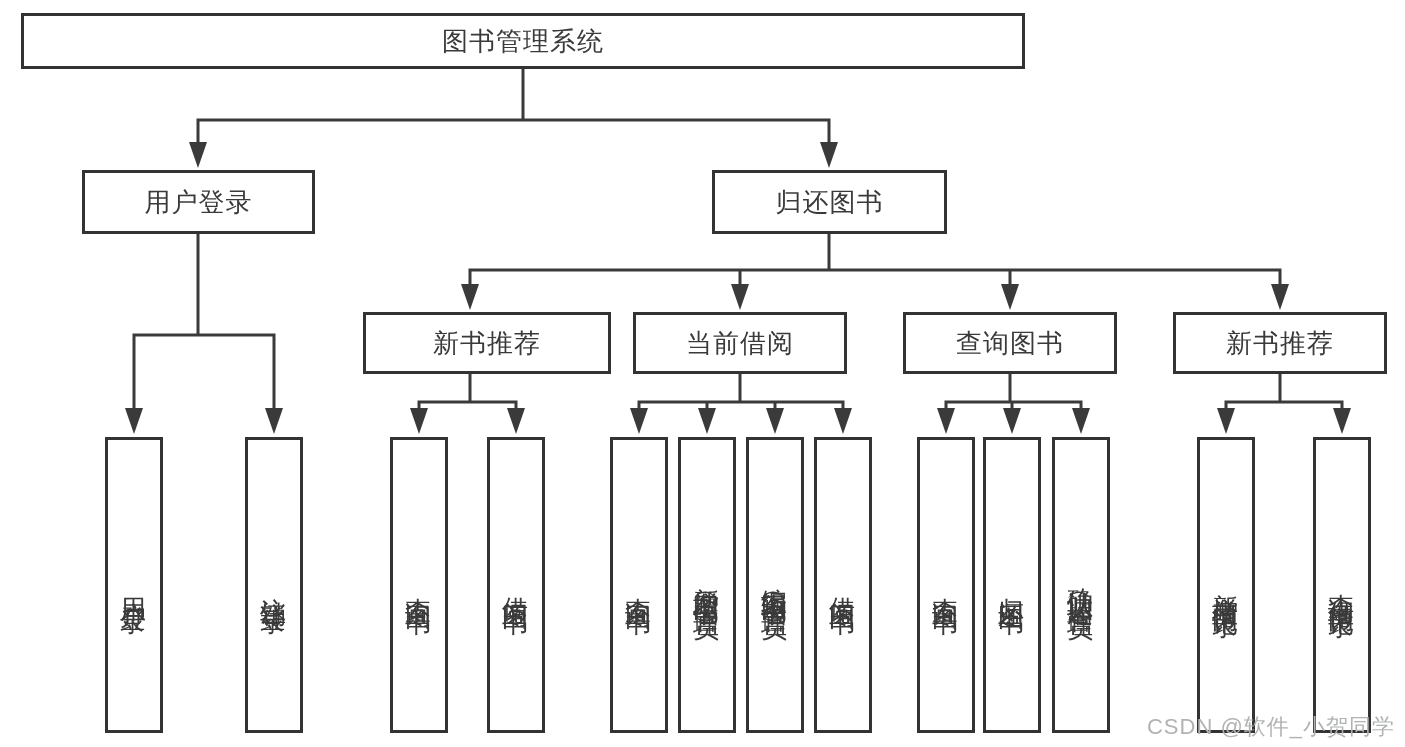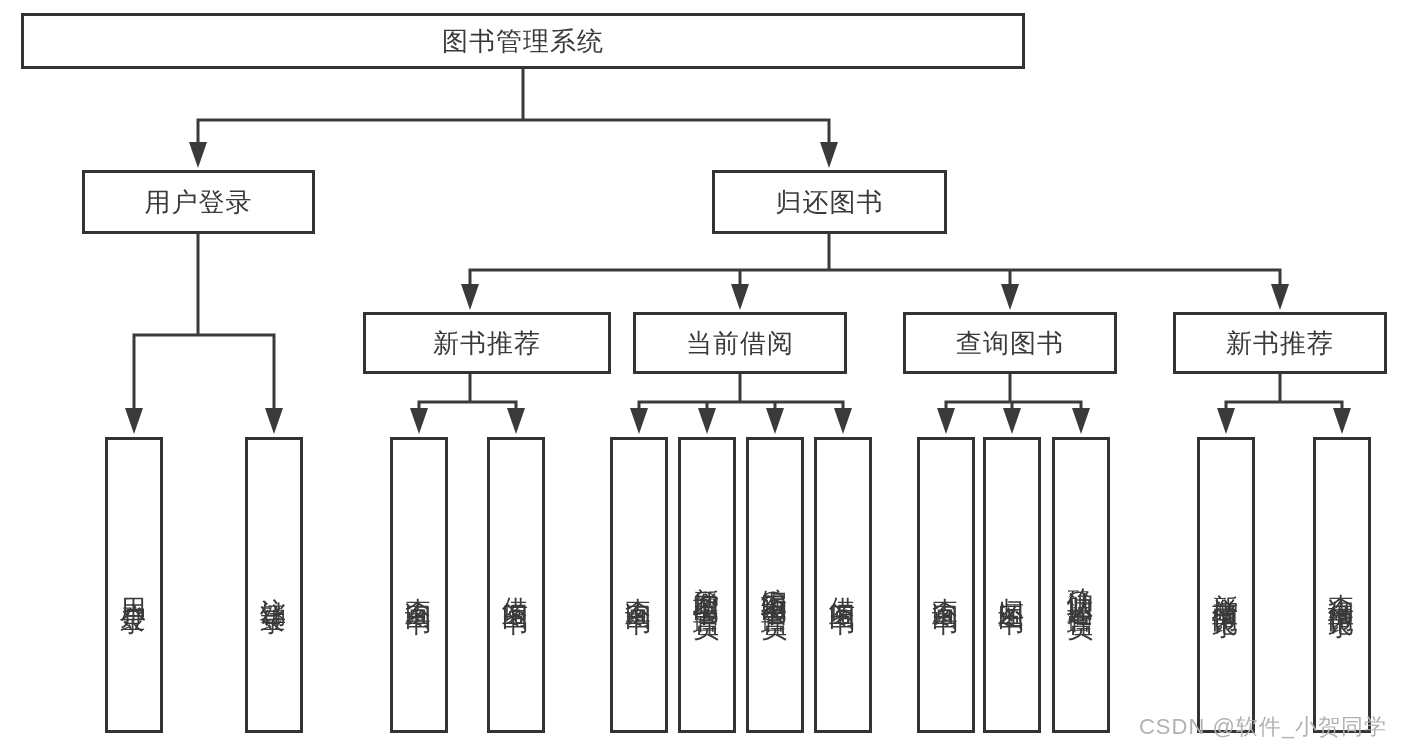--- a/index.html
+++ b/index.html
@@ -54,21 +54,21 @@
     writing-mode: vertical-rl;
     text-orientation: mixed;
     font-size: 26px;
     letter-spacing: 4px;
     color: #3a3a3a;
     white-space: nowrap;
   }
   .watermark {
     position: absolute;
     top: 712px;
-    right: 18px;
+    right: 10px;
     font-size: 22px;
     color: #b0b2b4;
     letter-spacing: 1px;
     z-index: 3;
     white-space: nowrap;
   }
 </style>
 </head>
 <body>
 

